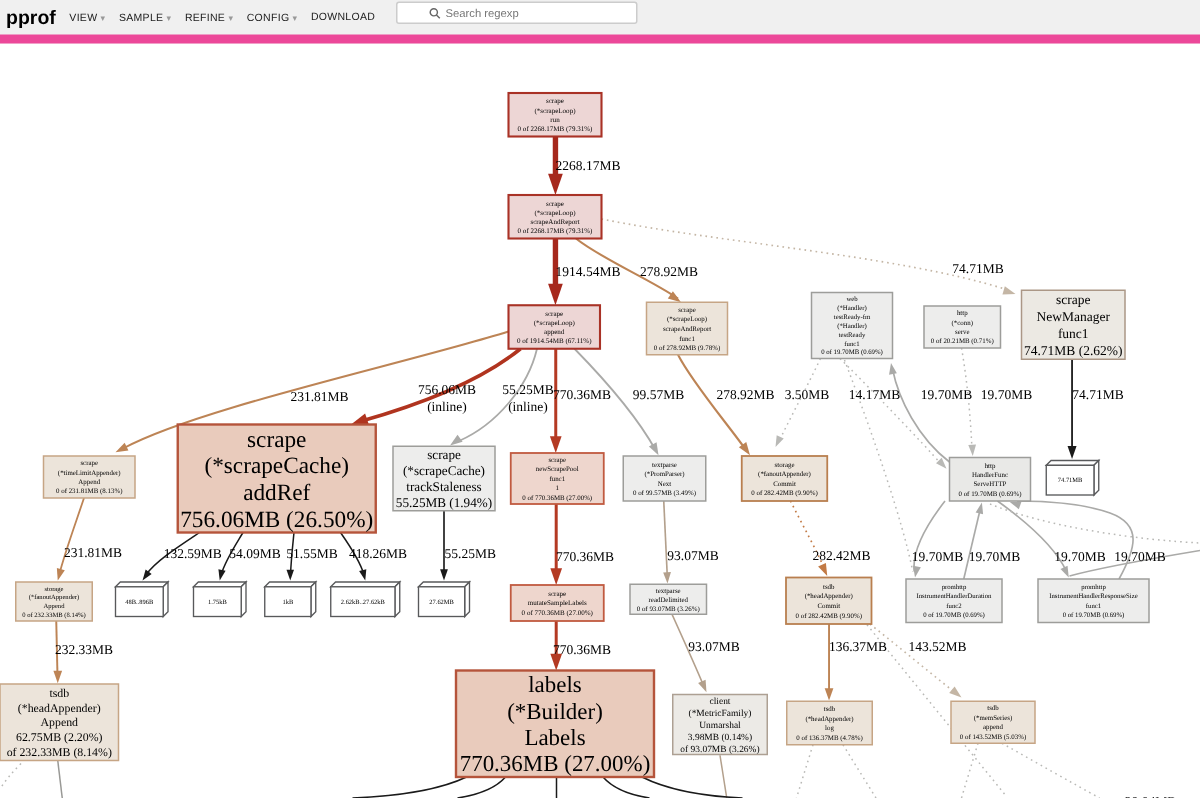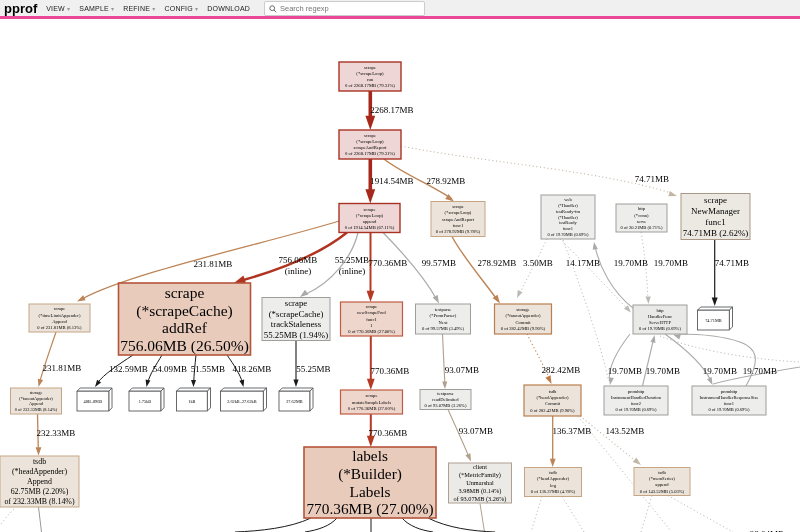--- a/index.html
+++ b/index.html
@@ -1,22 +1,22 @@
 <!DOCTYPE html>
 <html><head><meta charset="utf-8"><style>
 html,body{margin:0;padding:0;width:800px;height:532px;background:#fff;overflow:hidden}
 #wrap{position:relative;width:800px;height:532px;font-family:"Liberation Serif",serif}
-#toolbar{position:absolute;left:0;top:0;width:800px;height:19px;background:#f0f0f0;border-bottom:3px solid #ec4899;z-index:5;
+#toolbar{position:absolute;left:0;top:0;width:800px;height:29px;background:#f0f0f0;border-bottom:6px solid #ec4899;z-index:5;
  font-family:"Liberation Sans",sans-serif;display:flex;align-items:center;box-sizing:border-box}
 #logo{font-weight:bold;font-size:13px;color:#000;margin:0 0 0 4px;letter-spacing:0px}
 .menu{font-size:7px;color:#212121;margin-left:9px;letter-spacing:0.2px}
 .menu:first-of-type{margin-left:13px}
 .car{color:#999;font-size:6px}
 #search{position:absolute;left:264px;top:1px;width:161px;height:15px;background:#fff;border:1px solid #ccc;
- border-radius:2px;display:flex;align-items:center;padding-left:4px;box-sizing:border-box}
+ border-radius:2px;display:flex;align-items:center;padding-left:21px;box-sizing:border-box}
 #ph{font-size:7.5px;color:#757575}
 svg text{font-family:"Liberation Serif",serif}
 </style></head><body>
 <div id="wrap">
 <div id="toolbar">
 <span id="logo">pprof</span>
 <span class="menu">VIEW <span class="car">▾</span></span>
 <span class="menu">SAMPLE <span class="car">▾</span></span>
 <span class="menu">REFINE <span class="car">▾</span></span>
 <span class="menu">CONFIG <span class="car">▾</span></span>

